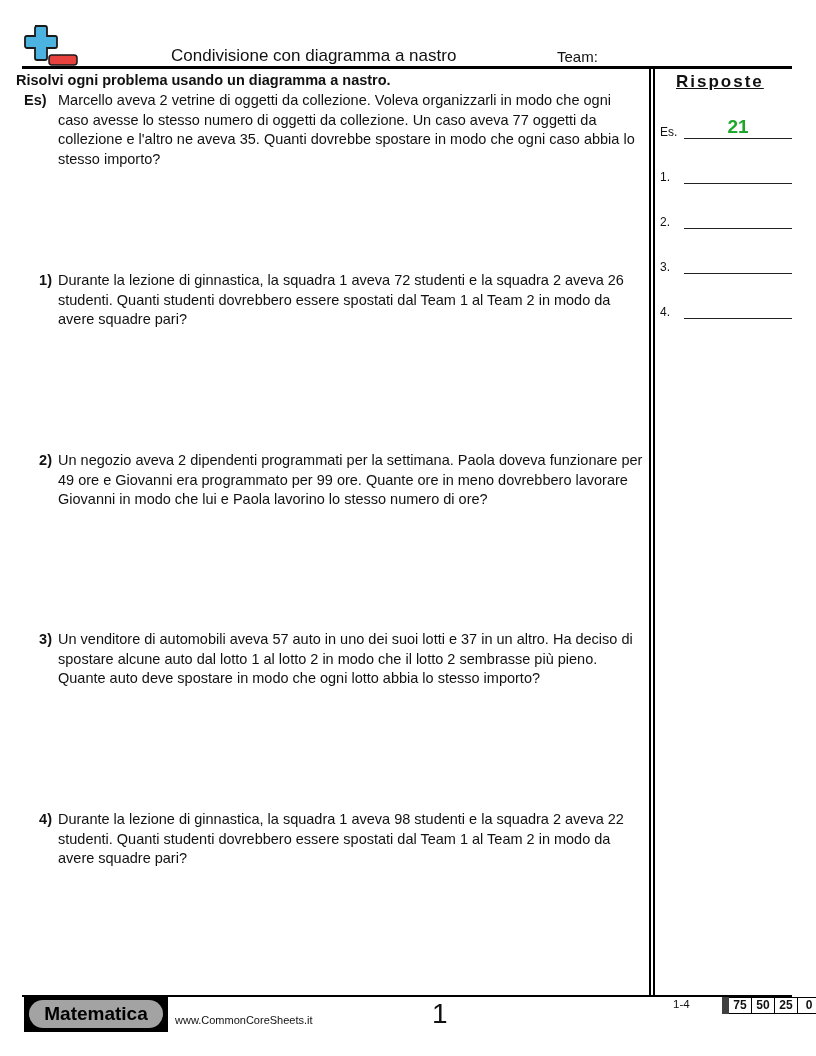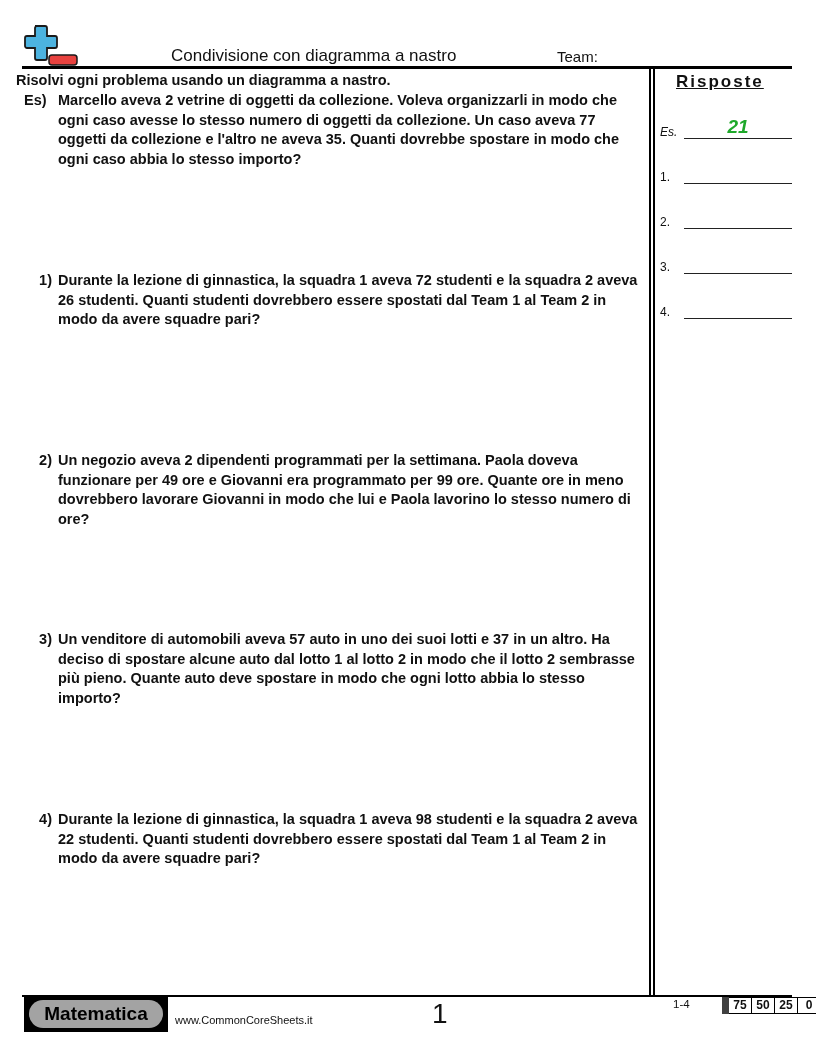--- a/index.html
+++ b/index.html
@@ -16,21 +16,21 @@
   
   .col-sep-a { left: 649px; top: 66px; width: 2px; height: 930px; background: #000; }
   .col-sep-b { left: 653px; top: 66px; width: 2px; height: 930px; background: #000; }
 
   
   .instructions { left: 16px; top: 72px; font-size: 14.5px; font-weight: bold; white-space: nowrap; }
 
   
   .problem { left: 22px; width: 622px; font-size: 14.5px; line-height: 19.5px; }
   .problem .num { position: absolute; left: 0; top: 0; width: 30px; text-align: right; font-weight: bold; }
-  .problem .text { margin-left: 36px; font-weight: bold; }
+  .problem .text { margin-left: 36px; }
   .problem.example .num { text-align: left; left: 2px; }
 
   
   .answers-title { left: 676px; top: 72px; width: 155px; text-align: left; font-size: 17px;
                    font-weight: bold; letter-spacing: 2px; text-decoration: underline; }
   .ans-row { left: 660px; width: 132px; height: 20px; }
   .ans-row .lbl { position: absolute; left: 0; bottom: 0; font-size: 12px; }
   .ans-row .line { position: absolute; left: 24px; right: 0; bottom: 0; height: 0; border-bottom: 1.3px solid #222; }
   .ans-row .val { position: absolute; left: 24px; right: 0; bottom: 1px; text-align: center; color: #1ea82a;
                   font-weight: bold; font-size: 19px; }
@@ -79,21 +79,21 @@
   <span class="num">3)</span>
   <div class="text">Un venditore di automobili aveva 57 auto in uno dei suoi lotti e 37 in un altro. Ha deciso di spostare alcune auto dal lotto 1 al lotto 2 in modo che il lotto 2 sembrasse più pieno. Quante auto deve spostare in modo che ogni lotto abbia lo stesso importo?</div>
 </div>
 <div class="abs problem" style="top:810px;">
   <span class="num">4)</span>
   <div class="text">Durante la lezione di ginnastica, la squadra 1 aveva 98 studenti e la squadra 2 aveva 22 studenti. Quanti studenti dovrebbero essere spostati dal Team 1 al Team 2 in modo da avere squadre pari?</div>
 </div>
 
 <div class="abs answers-title">Risposte</div>
 
-<div class="abs ans-row" style="top:119px;font-style:italic;">
+<div class="abs ans-row" style="top:119px;">
   <span class="lbl">Es.</span>
   <span class="line"></span>
   <span class="val">21</span>
 </div>
 <div class="abs ans-row" style="top:164px;">
   <span class="lbl">1.</span>
   <span class="line"></span>
   <span class="val"></span>
 </div>
 <div class="abs ans-row" style="top:209px;">

